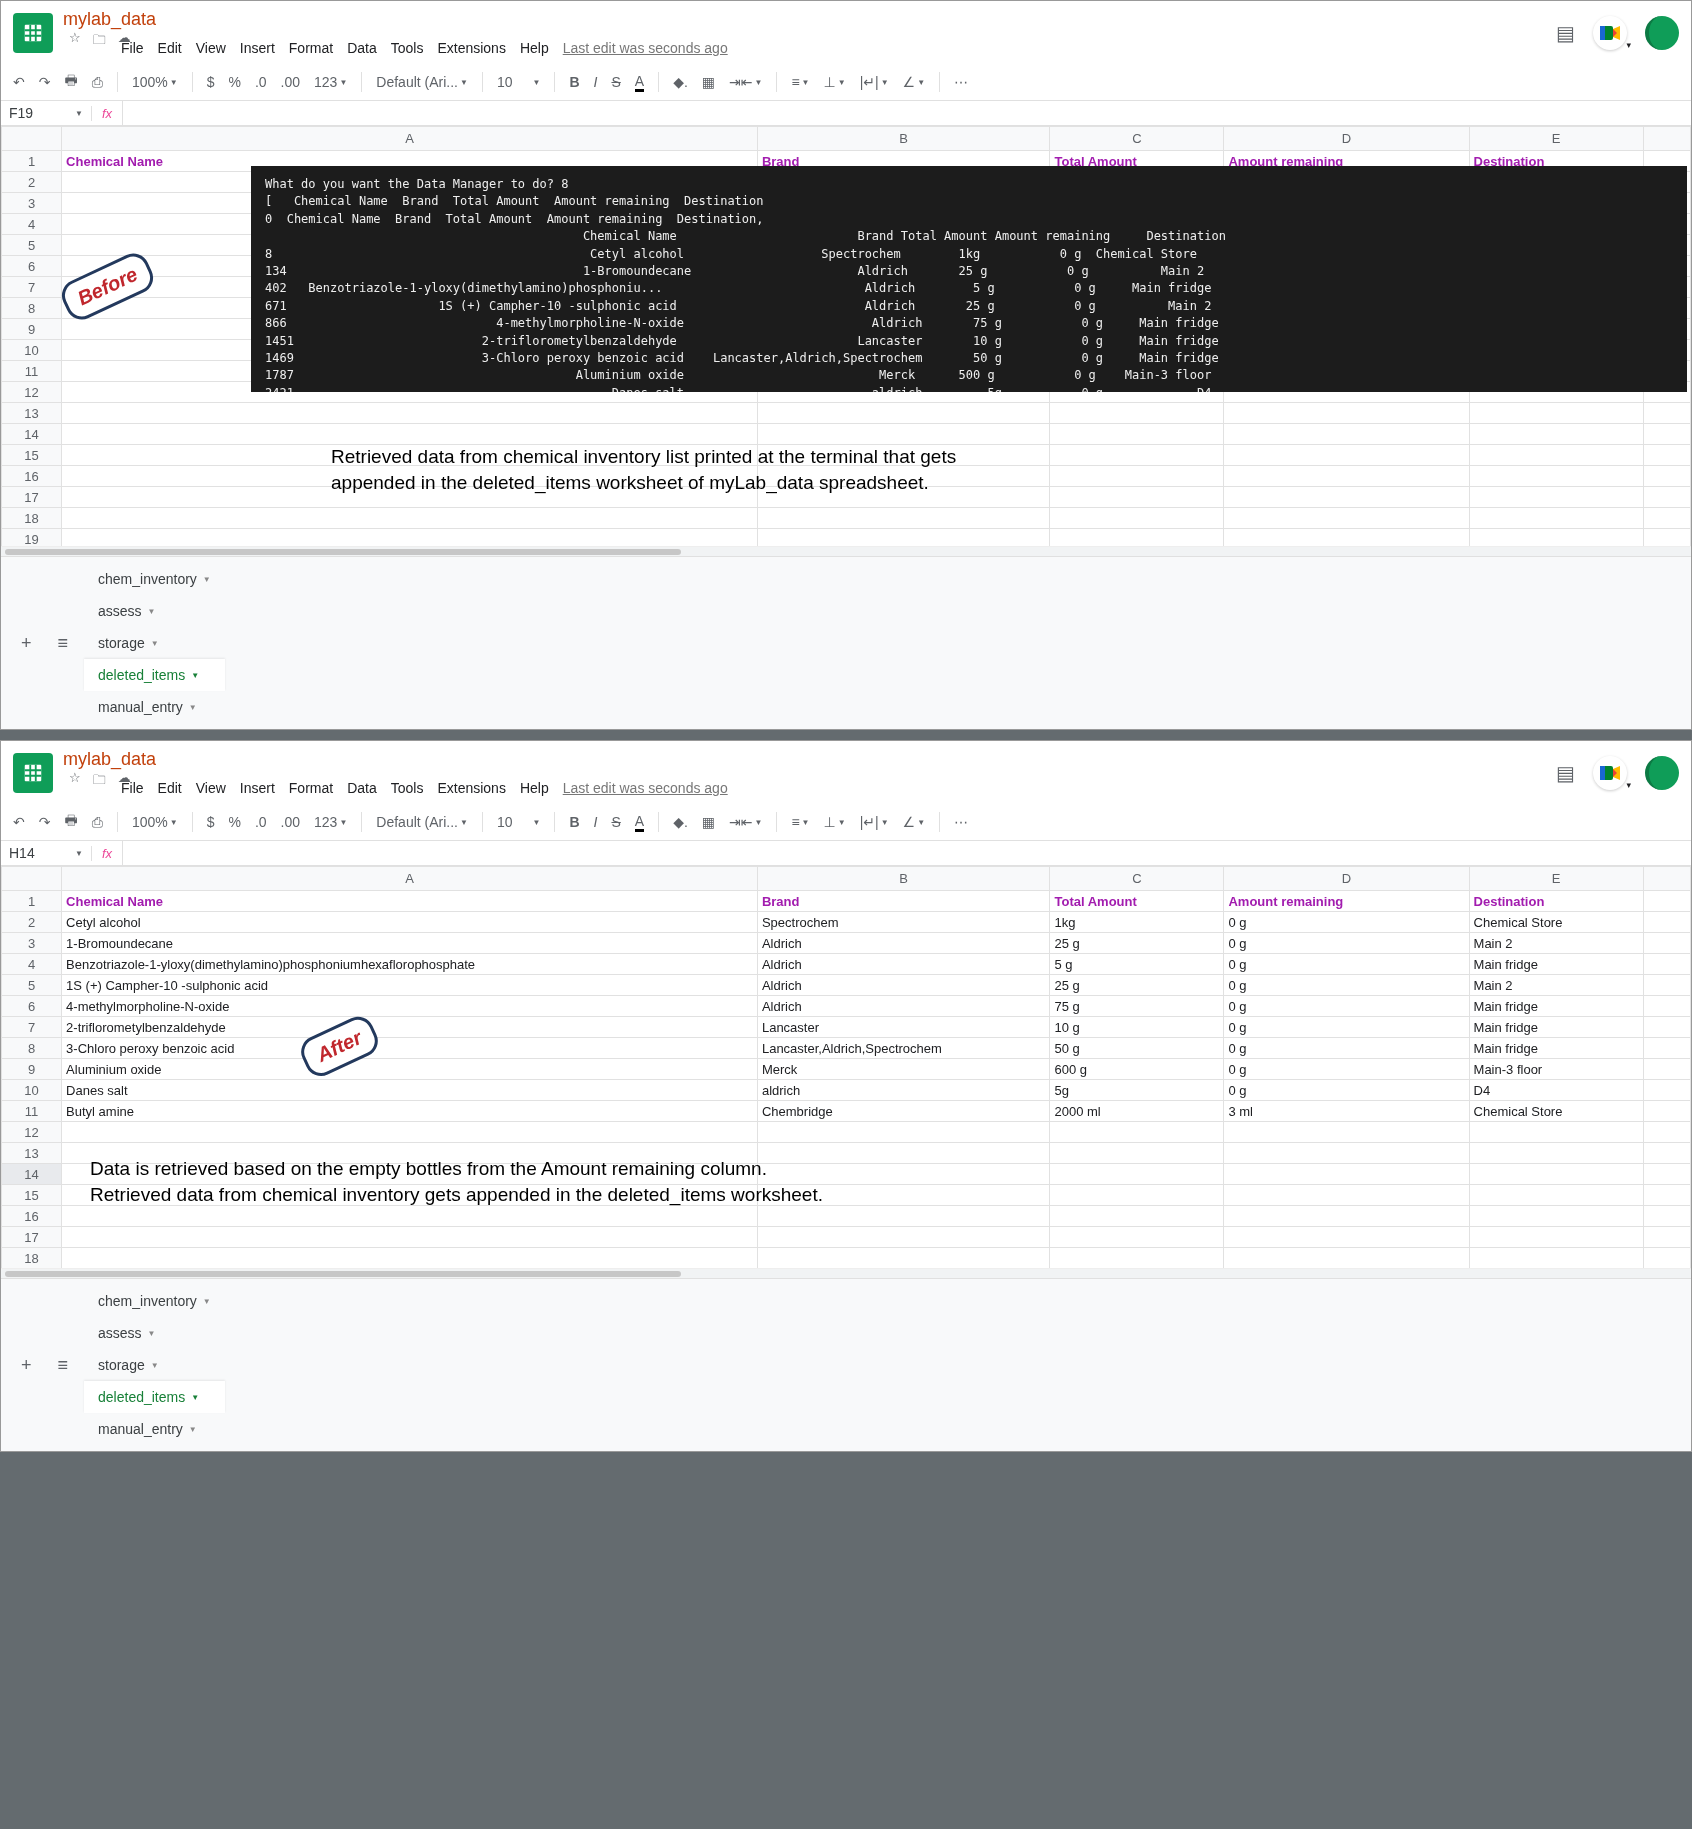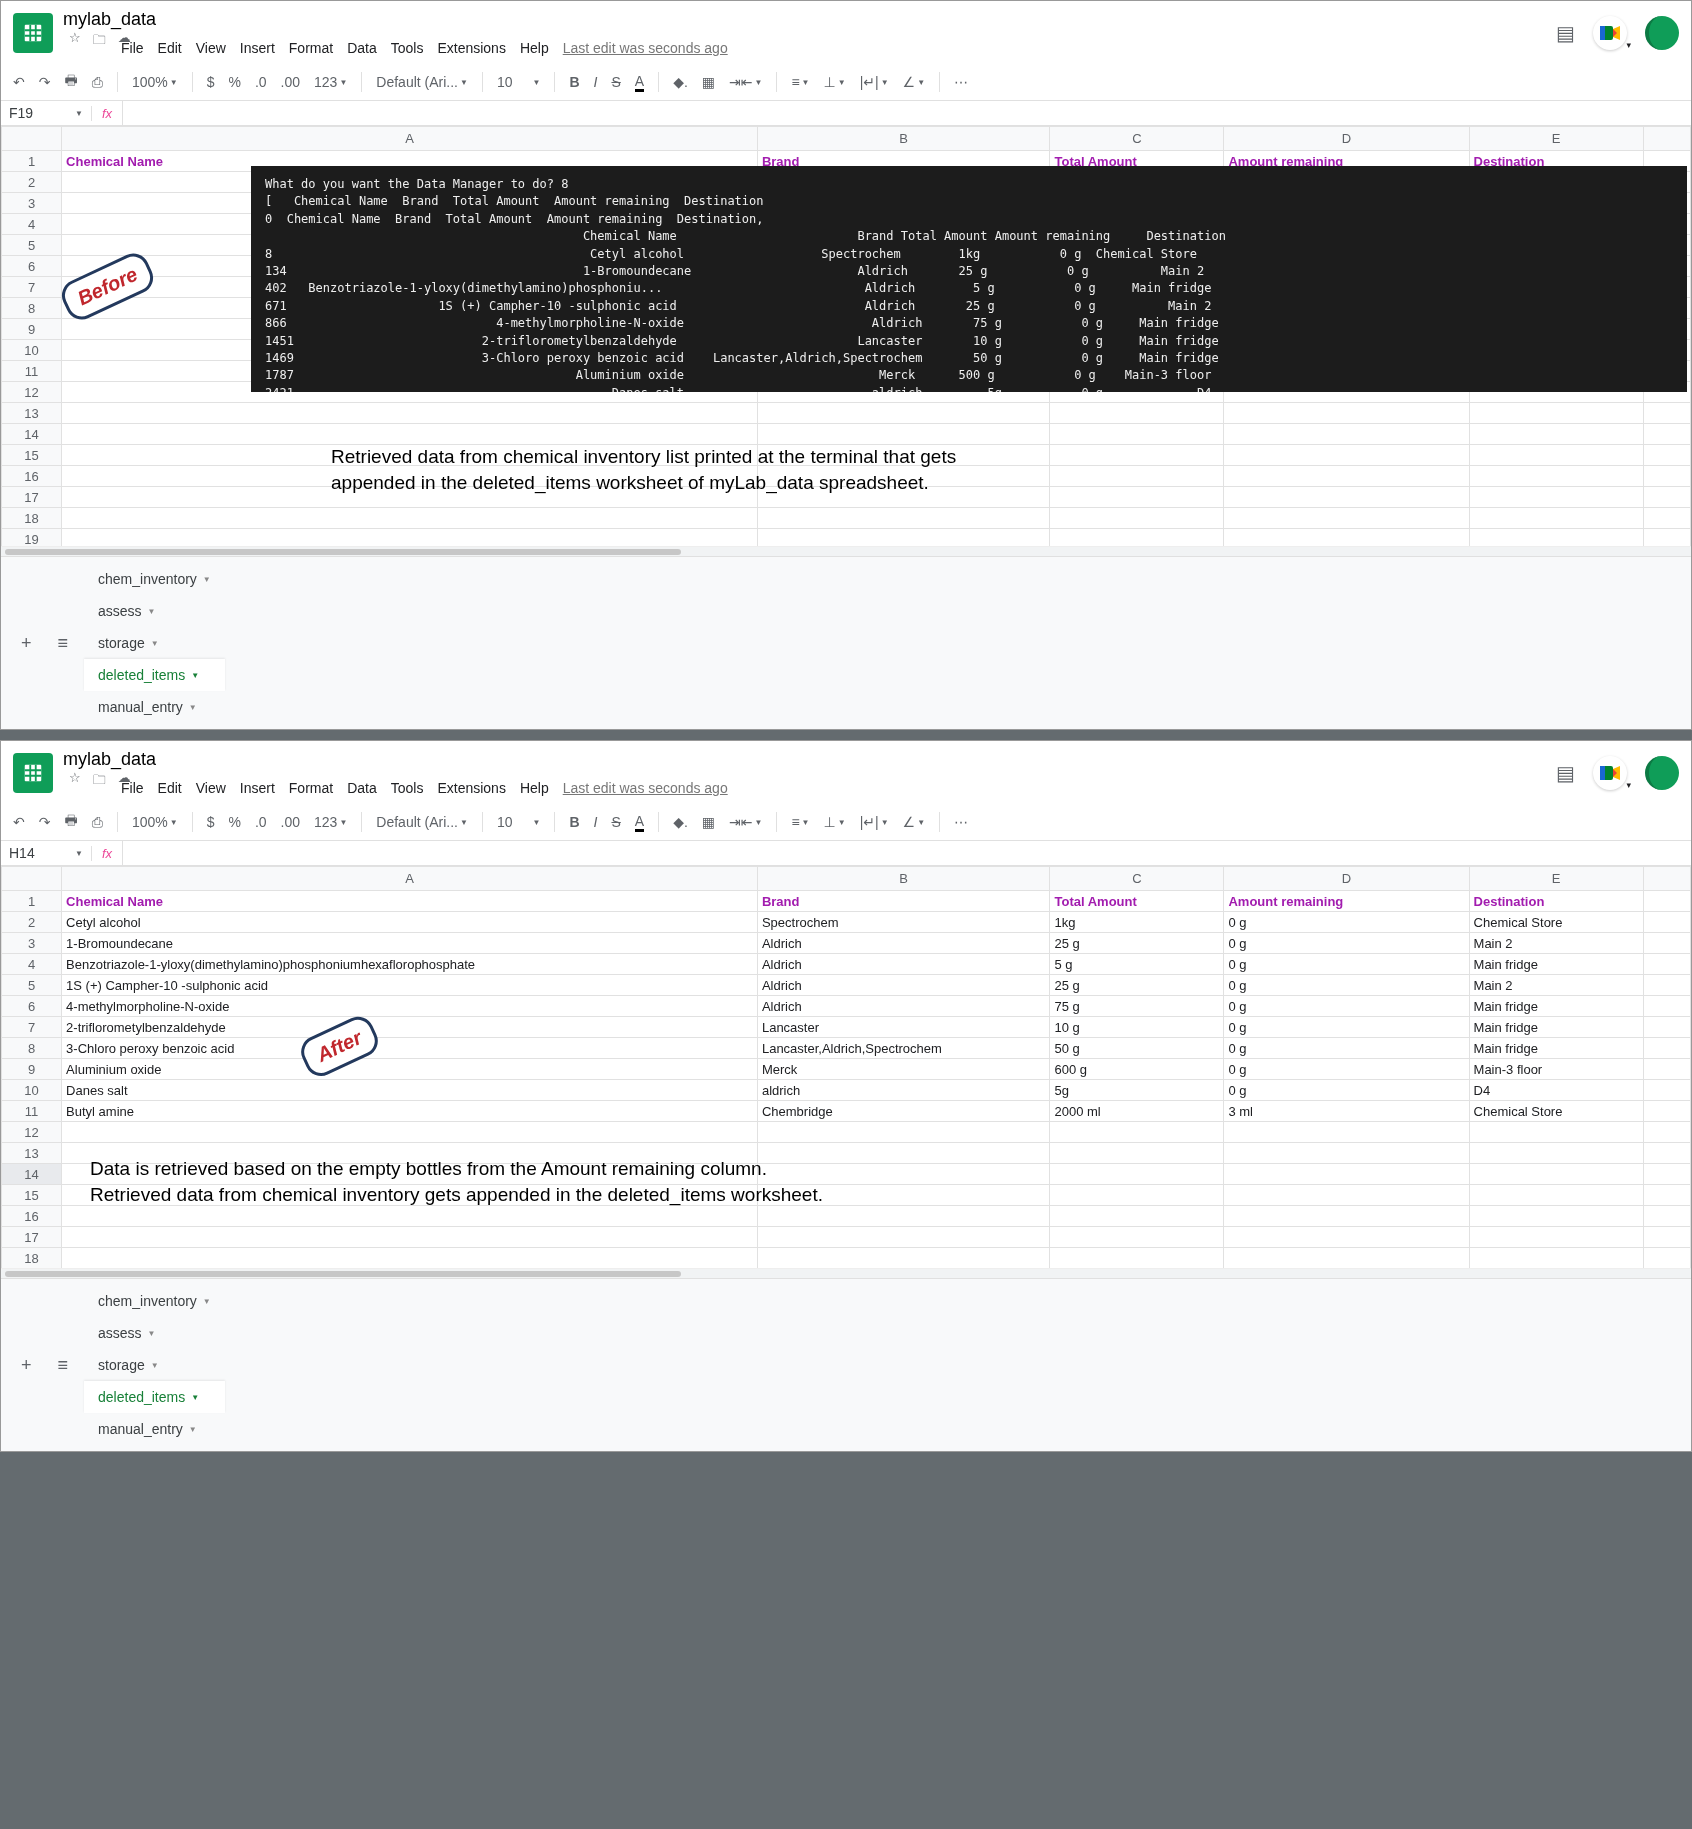--- a/index.html
+++ b/index.html
@@ -1,21 +1,21 @@
 <!DOCTYPE html>
 <html><head>
 <meta charset="utf-8">
 <style>
   * { box-sizing: border-box; margin: 0; padding: 0; }
   body { font-family: Arial, sans-serif; font-size: 13px; color: #202124; background: #646b6f; }
   .panel { background: #fff; margin-bottom: 10px; border: 1px solid #999; position: relative; }
   .titlebar { display: flex; align-items: center; padding: 8px 12px; gap: 10px; }
   .logo { width: 40px; height: 40px; background: #0f9d58; border-radius: 4px; display: flex; align-items: center; justify-content: center; }
   .logo svg { width: 22px; height: 22px; }
-  .doc-title { font-size: 18px; color: #000000; font-weight: 400; }
+  .doc-title { font-size: 18px; color: #c2410c; font-weight: 400; }
   .title-icons { display: flex; gap: 12px; color: #5f6368; margin-left: 6px; }
   .title-icons span { cursor: pointer; }
   .spacer { flex: 1; }
   .right-icons { display: flex; align-items: center; gap: 18px; }
   .meet { width: 34px; height: 34px; border-radius: 50%; background: #fff; box-shadow: 0 1px 3px rgba(0,0,0,.2); display: flex; align-items: center; justify-content: center; position: relative; }
   .avatar { width: 34px; height: 34px; border-radius: 50%; background: #0f9d58; border-left: 4px solid #0c7a44; }
   .menus { font-size: 14px; color: #202124; padding-left: 58px; margin-top: -12px; }
   .menus span { margin-right: 14px; cursor: pointer; }
   .lastedit { color: #777; text-decoration: underline; cursor: pointer; }
   .toolbar { display: flex; align-items: center; gap: 14px; padding: 6px 12px; border-bottom: 1px solid #e0e0e0; color: #5f6368; font-size: 14px; flex-wrap: wrap; }

